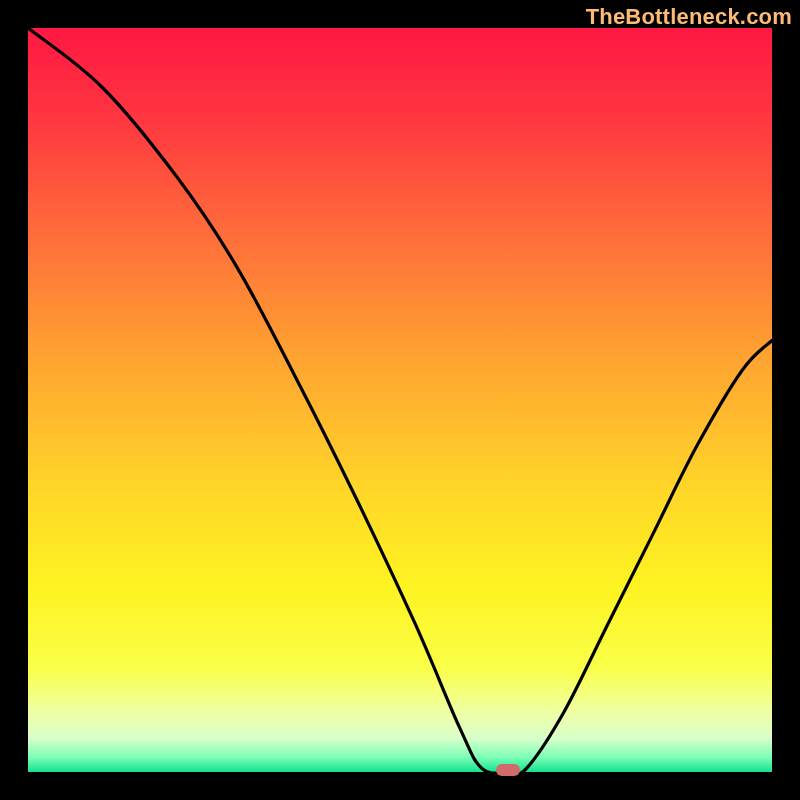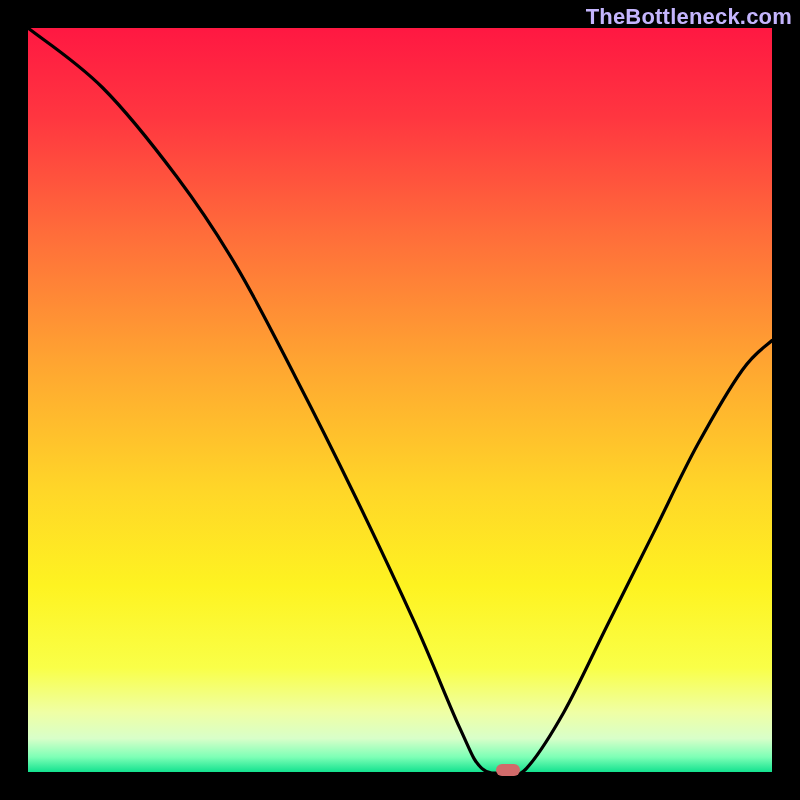--- a/index.html
+++ b/index.html
@@ -45,21 +45,21 @@
     position: absolute;
     width: 24px;
     height: 12px;
     border-radius: 6px;
     transform: translate(-50%, -50%);
   }
   .watermark {
     position: absolute;
     top: 4px;
     right: 8px;
-    color: #c4b5fd;
+    color: #fdba74;
     font: 600 22px Arial, Helvetica, sans-serif;
     letter-spacing: 0.2px;
   }
 </style>
 </head>
 <body>
 
 <div class="watermark">TheBottleneck.com</div>
 
 <div class="frame">

